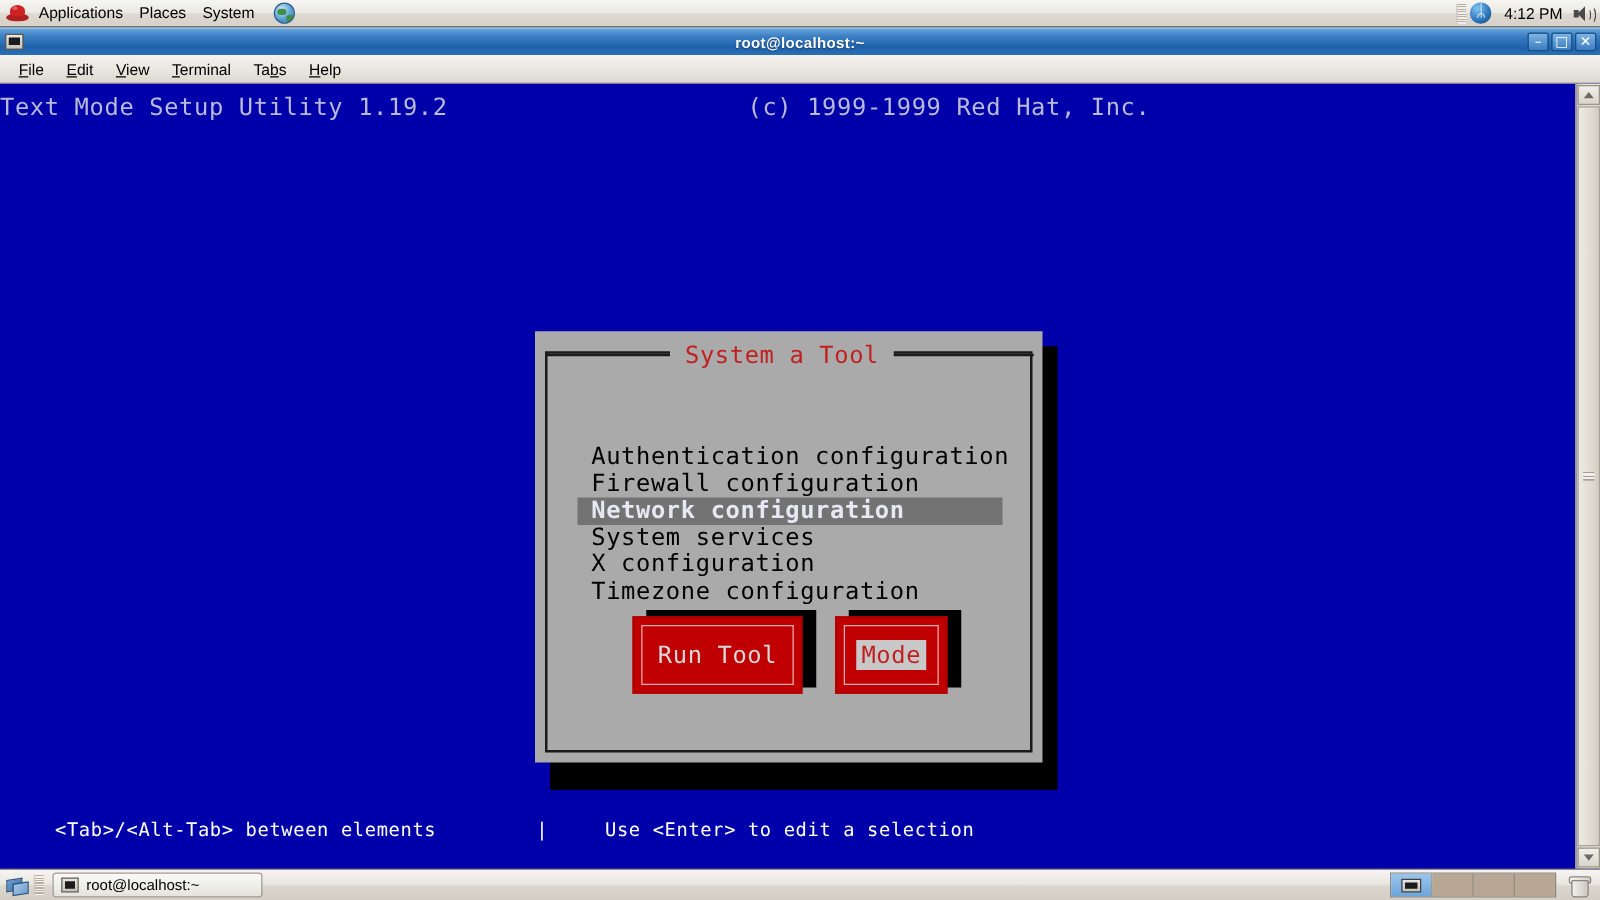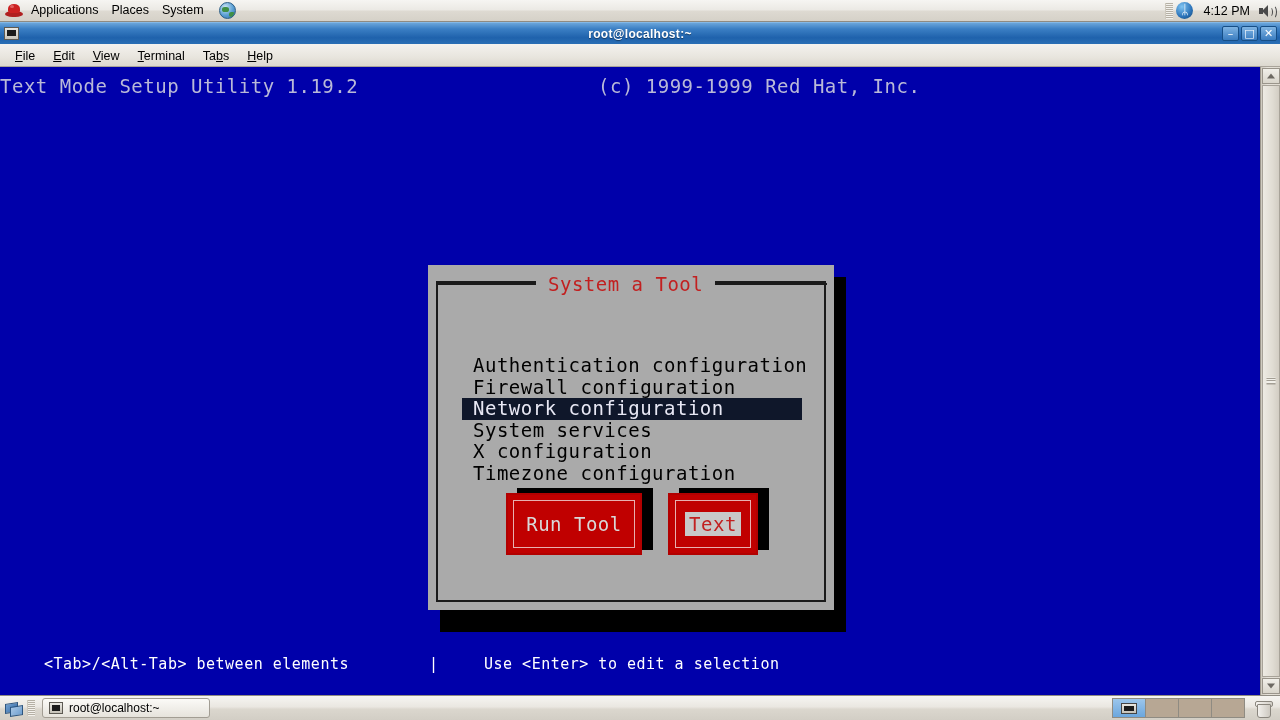--- a/index.html
+++ b/index.html
@@ -324,22 +324,23 @@
     color: #000000;
     height: 21.5px;
     line-height: 21.5px;
     white-space: pre;
     letter-spacing: 0.5px;
     padding-left: 11px;
     box-sizing: border-box;
     cursor: default;
   }
   .menu-row.selected {
-    background: #0f172a;
+    background: #737373;
     color: #e8e8f4;
+    font-weight: bold;
   }
   
   #button-row {
     position: absolute;
     left: 0; top: 212px;
     width: 406px;
     height: 100px;
   }
   .btn-wrap {
     position: absolute;
@@ -649,21 +650,21 @@
             <div class="btn-shadow" style="width:136px;height:62px;"></div>
             <div class="nc-button" id="btn-run-tool" style="width:136px;height:62px;">
               <div class="btn-frame"></div>
               <div class="btn-label">Run Tool</div>
             </div>
           </div>
           <div class="btn-wrap" style="left:240px;">
             <div class="btn-shadow" style="width:90px;height:62px;"></div>
             <div class="nc-button" id="btn-quit" style="width:90px;height:62px;">
               <div class="btn-frame"></div>
-              <div class="btn-label">Text</div>
+              <div class="btn-label">Mode</div>
             </div>
           </div>
         </div>
       </div>
 
       <div class="tty-footer" id="ftr-left">&lt;Tab&gt;/&lt;Alt-Tab&gt; between elements</div>
       <div class="tty-footer" id="ftr-sep">|</div>
       <div class="tty-footer" id="ftr-right">Use &lt;Enter&gt; to edit a selection</div>
     </div>
 

